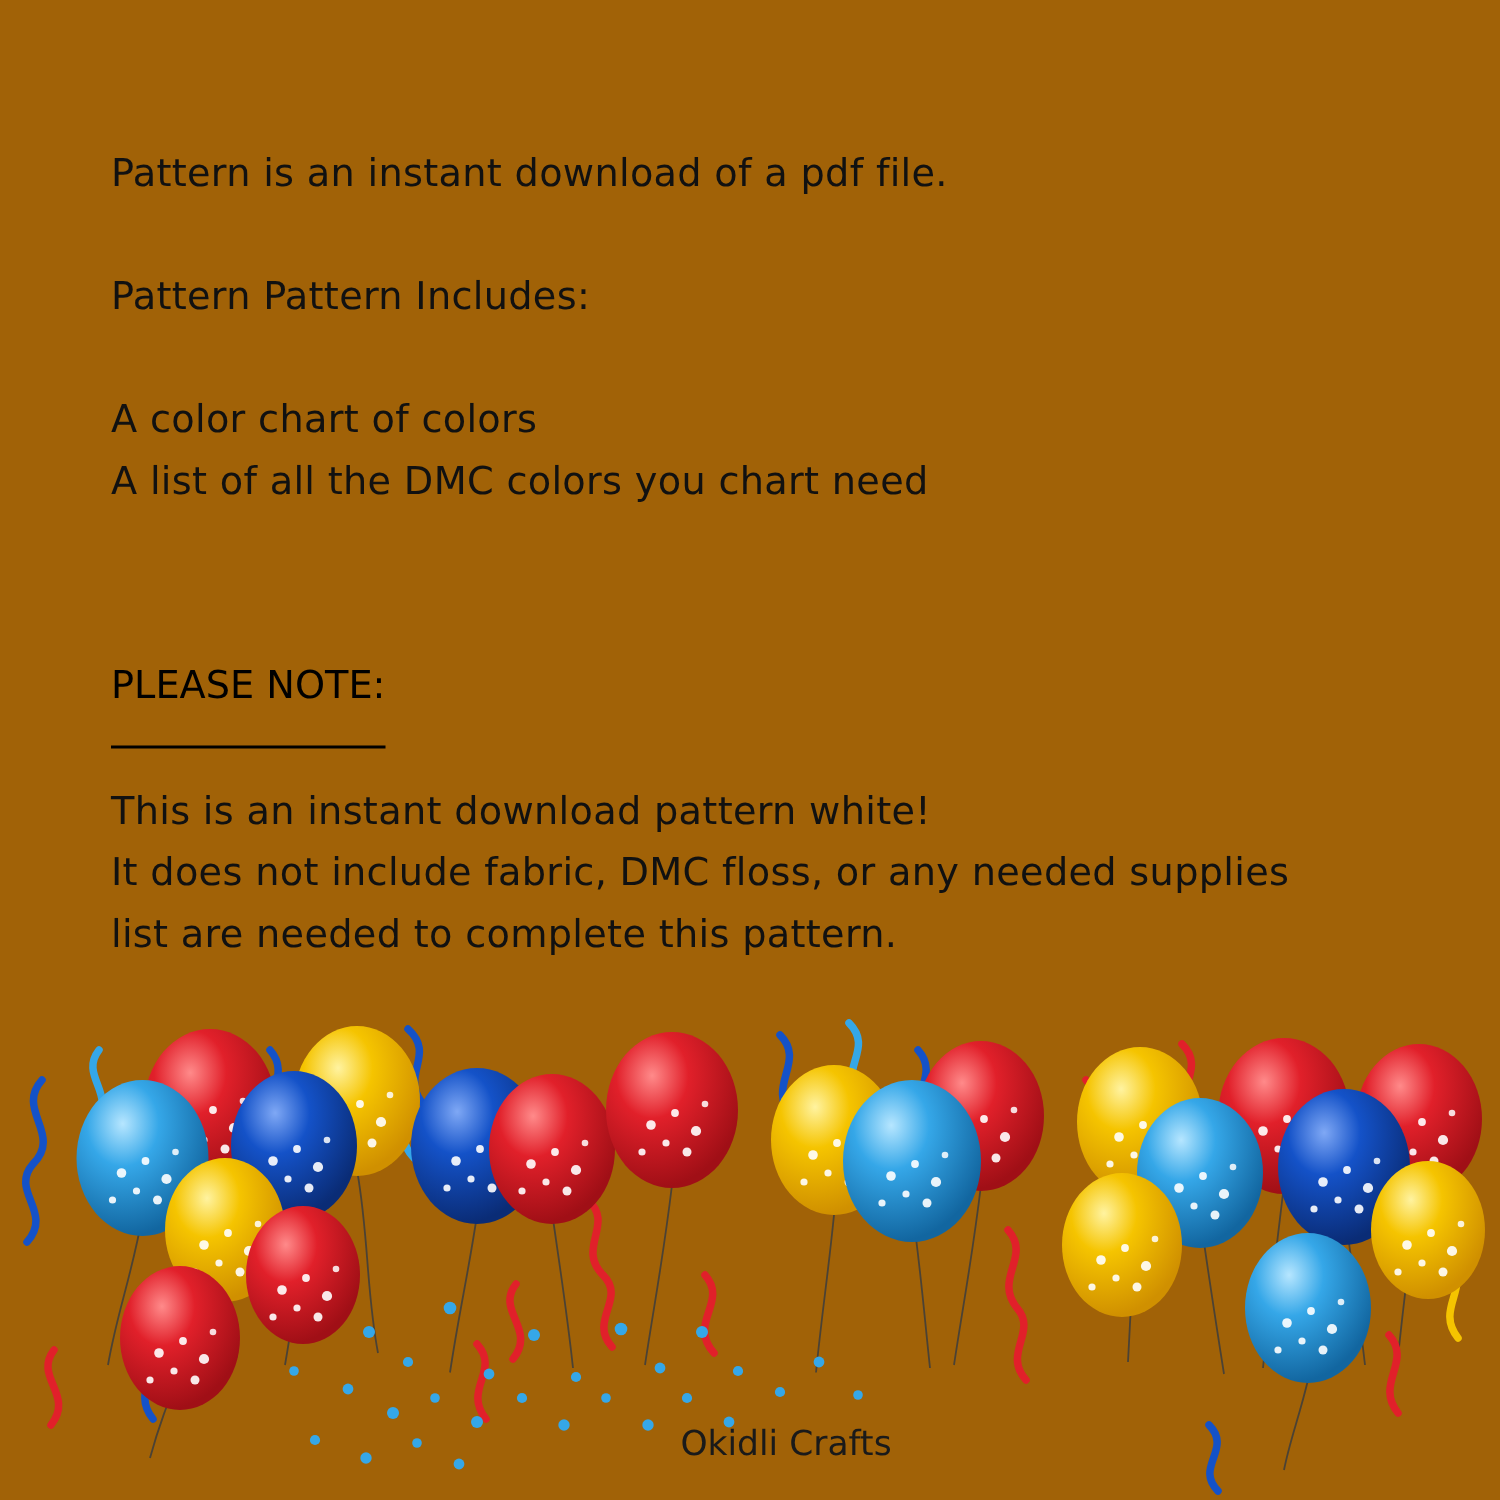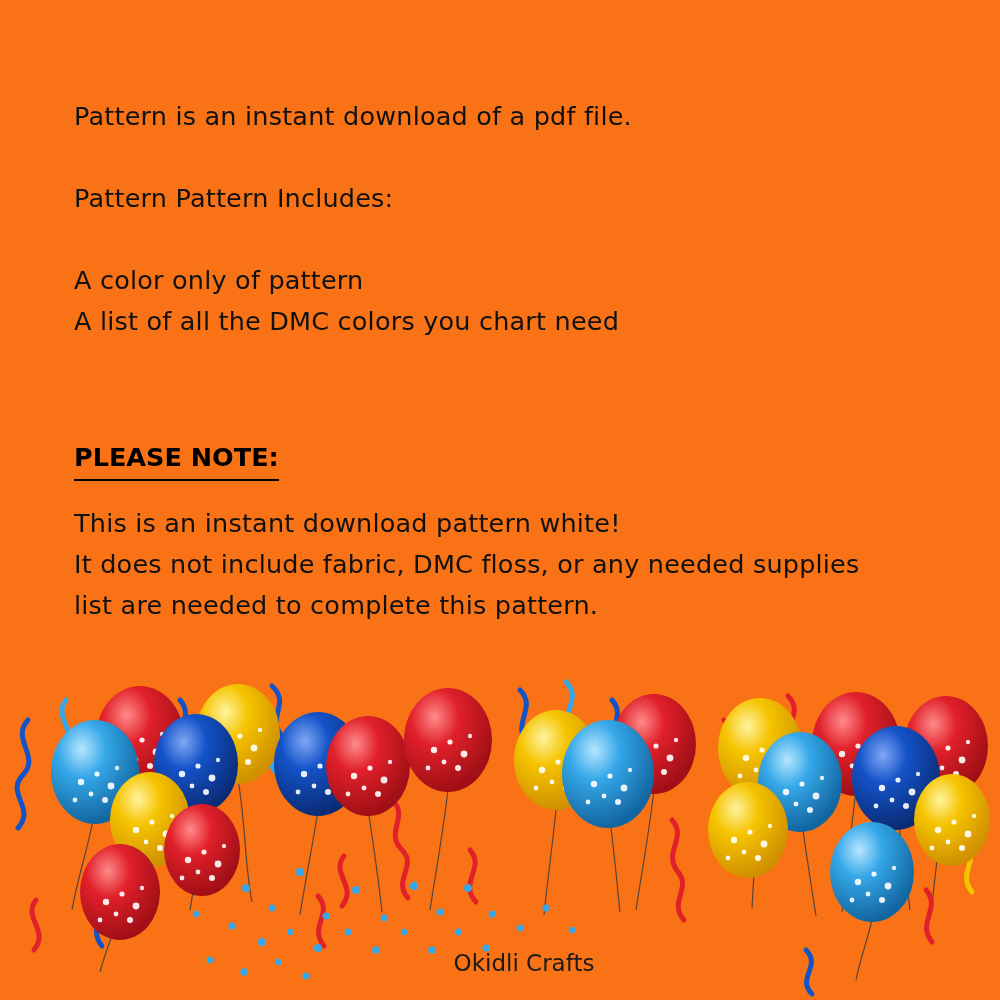--- a/index.html
+++ b/index.html
@@ -12,21 +12,21 @@
     height: 1000px;
     position: relative;
     overflow: hidden;
     font-family: "DejaVu Sans", sans-serif;
     color: #000000;
   }
   .page {
     position: relative;
     width: 1000px;
     height: 1000px;
-    background: #f97316;
+    background: #a16207;
   }
   .text-block {
     position: absolute;
     left: 74px;
     top: 96px;
     width: 880px;
   }
   .line {
     font-size: 25.5px;
     line-height: 41px;
@@ -34,23 +34,22 @@
     color: #111111;
     white-space: pre;
   }
   .spacer-sm { height: 41px; }
   .spacer-lg { height: 96px; }
   .note-heading {
     font-size: 25.5px;
     line-height: 38px;
     display: inline-block;
     border-bottom: 2.5px solid #000;
-    padding-bottom: 3px;
+    padding-bottom: 21px;
     margin-bottom: 22px;
-    font-weight: bold;
   }
   .art {
     position: absolute;
     left: 0;
     top: 660px;
     width: 1000px;
     height: 340px;
   }
   .signature {
     position: absolute;
@@ -67,21 +66,21 @@
 </head>
 <body>
 
 <div class="page">
 
   <div class="text-block">
     <div class="line">Pattern is an instant download of a pdf file.</div>
     <div class="spacer-sm"></div>
     <div class="line">Pattern Pattern Includes:</div>
     <div class="spacer-sm"></div>
-    <div class="line">A color only of pattern</div>
+    <div class="line">A color chart of colors</div>
     <div class="line">A list of all the DMC colors you chart need</div>
     <div class="spacer-lg"></div>
     <div><span class="note-heading">PLEASE NOTE:</span></div>
     <div class="line">This is an instant download pattern white!</div>
     <div class="line">It does not include fabric, DMC floss, or any needed supplies</div>
     <div class="line">list are needed to complete this pattern.</div>
   </div>
 
   <svg class="art" viewBox="0 0 1000 340" preserveAspectRatio="none">
     <defs>

